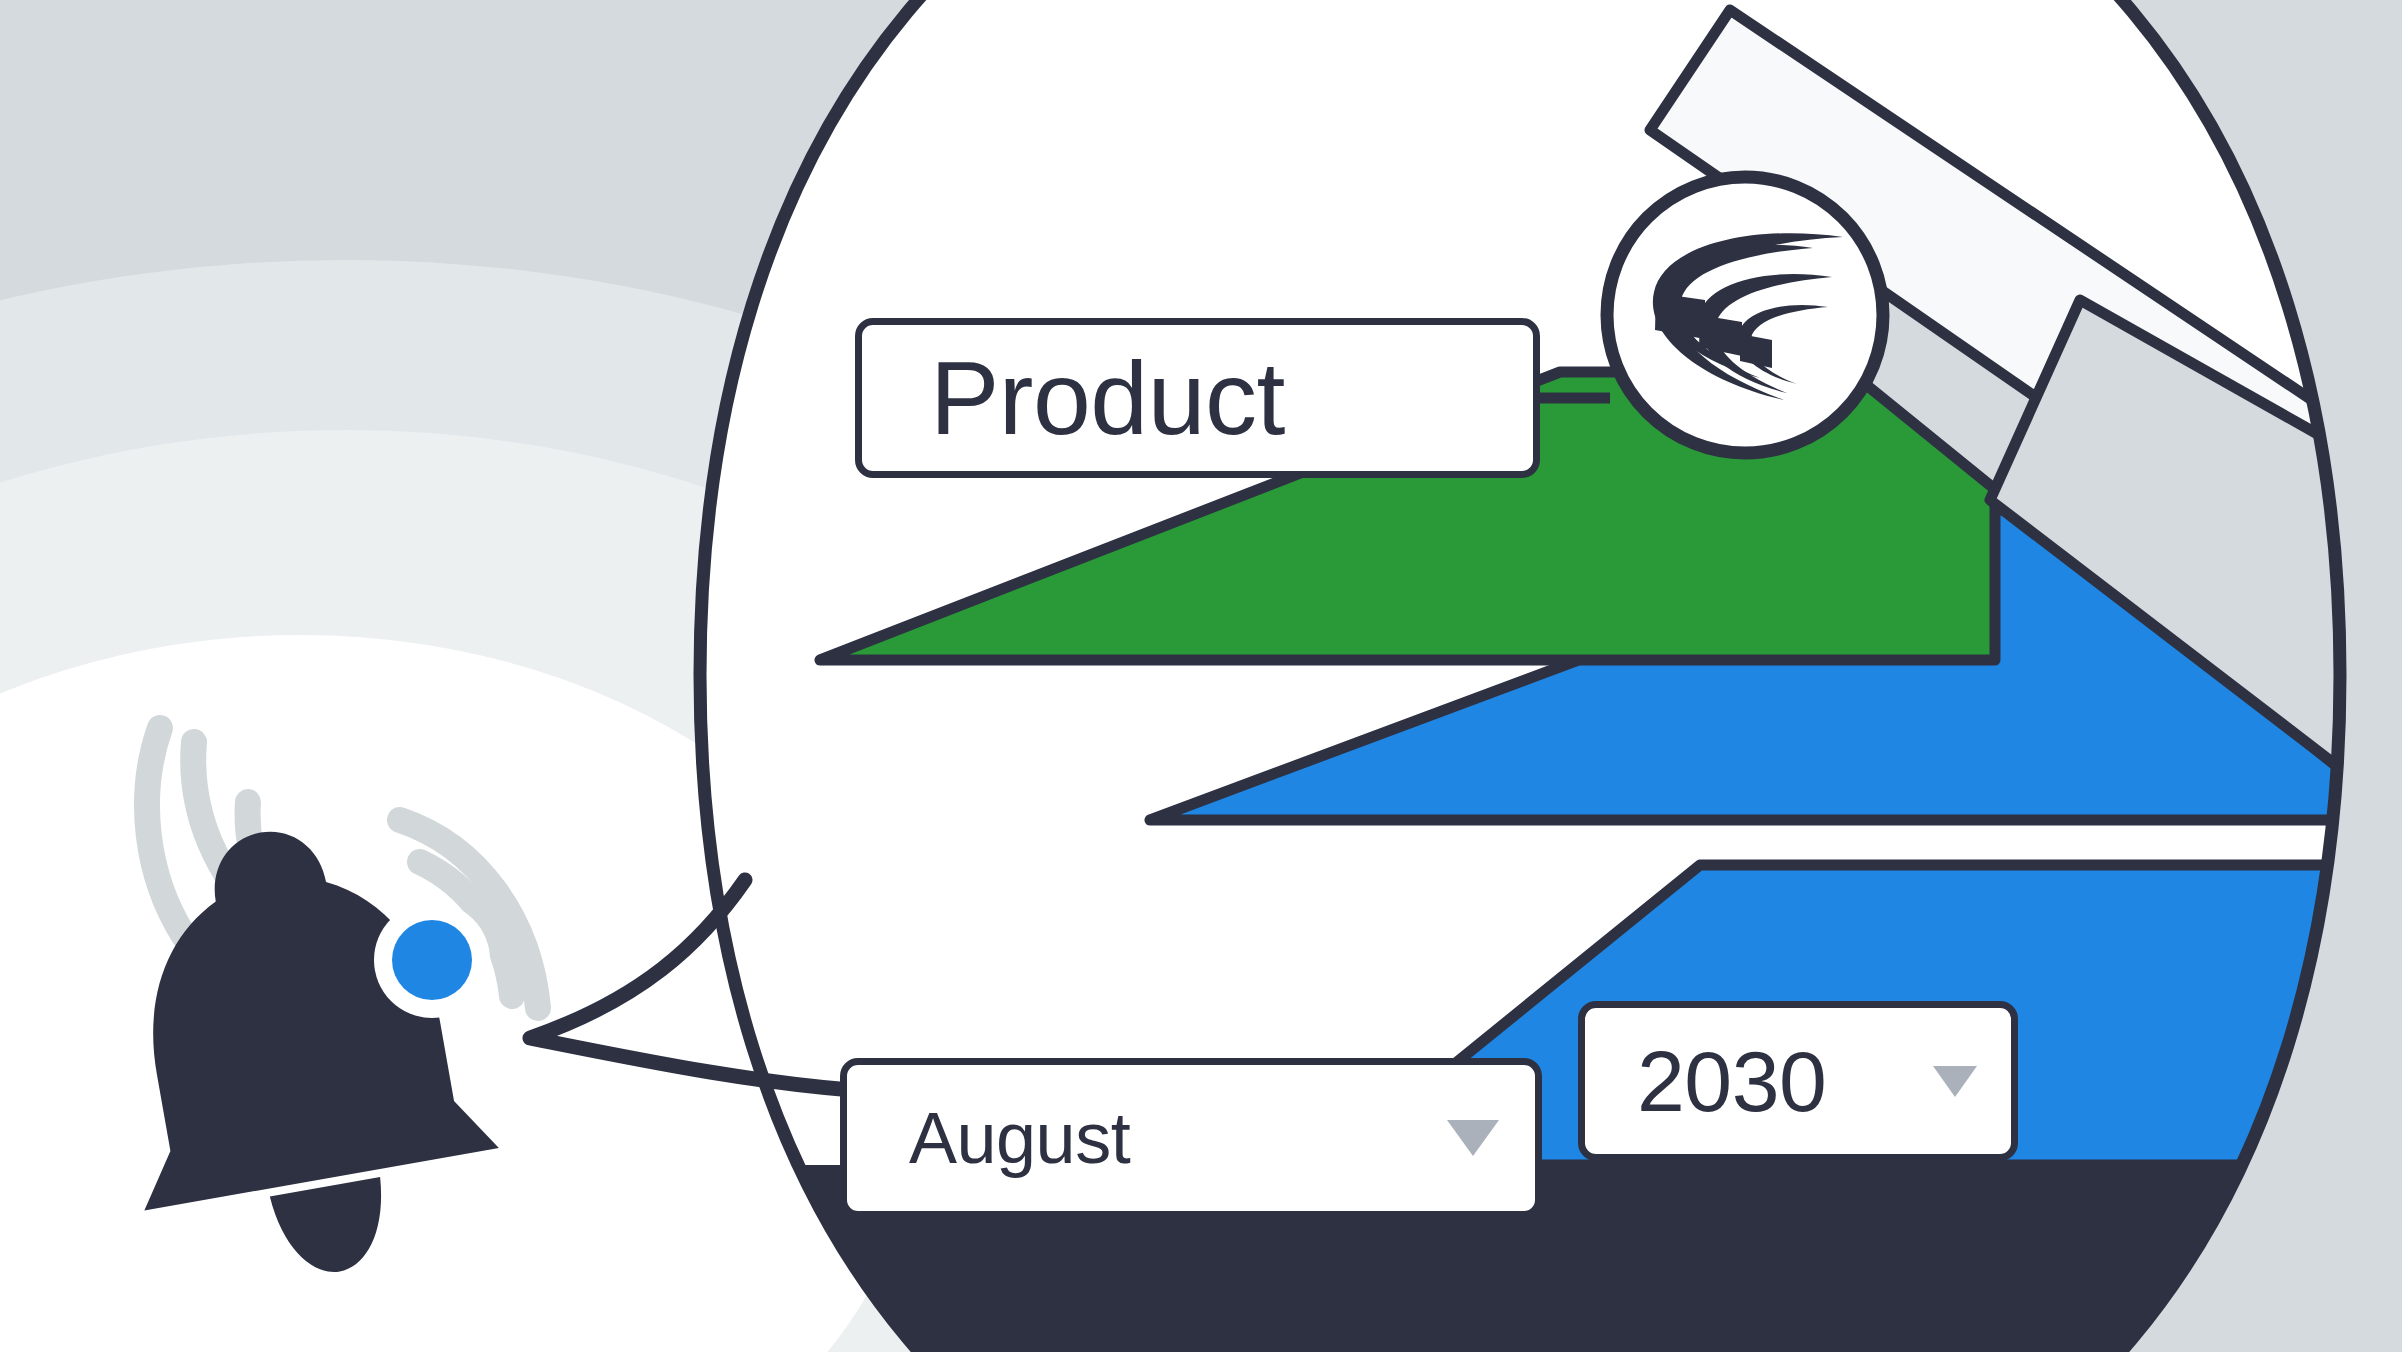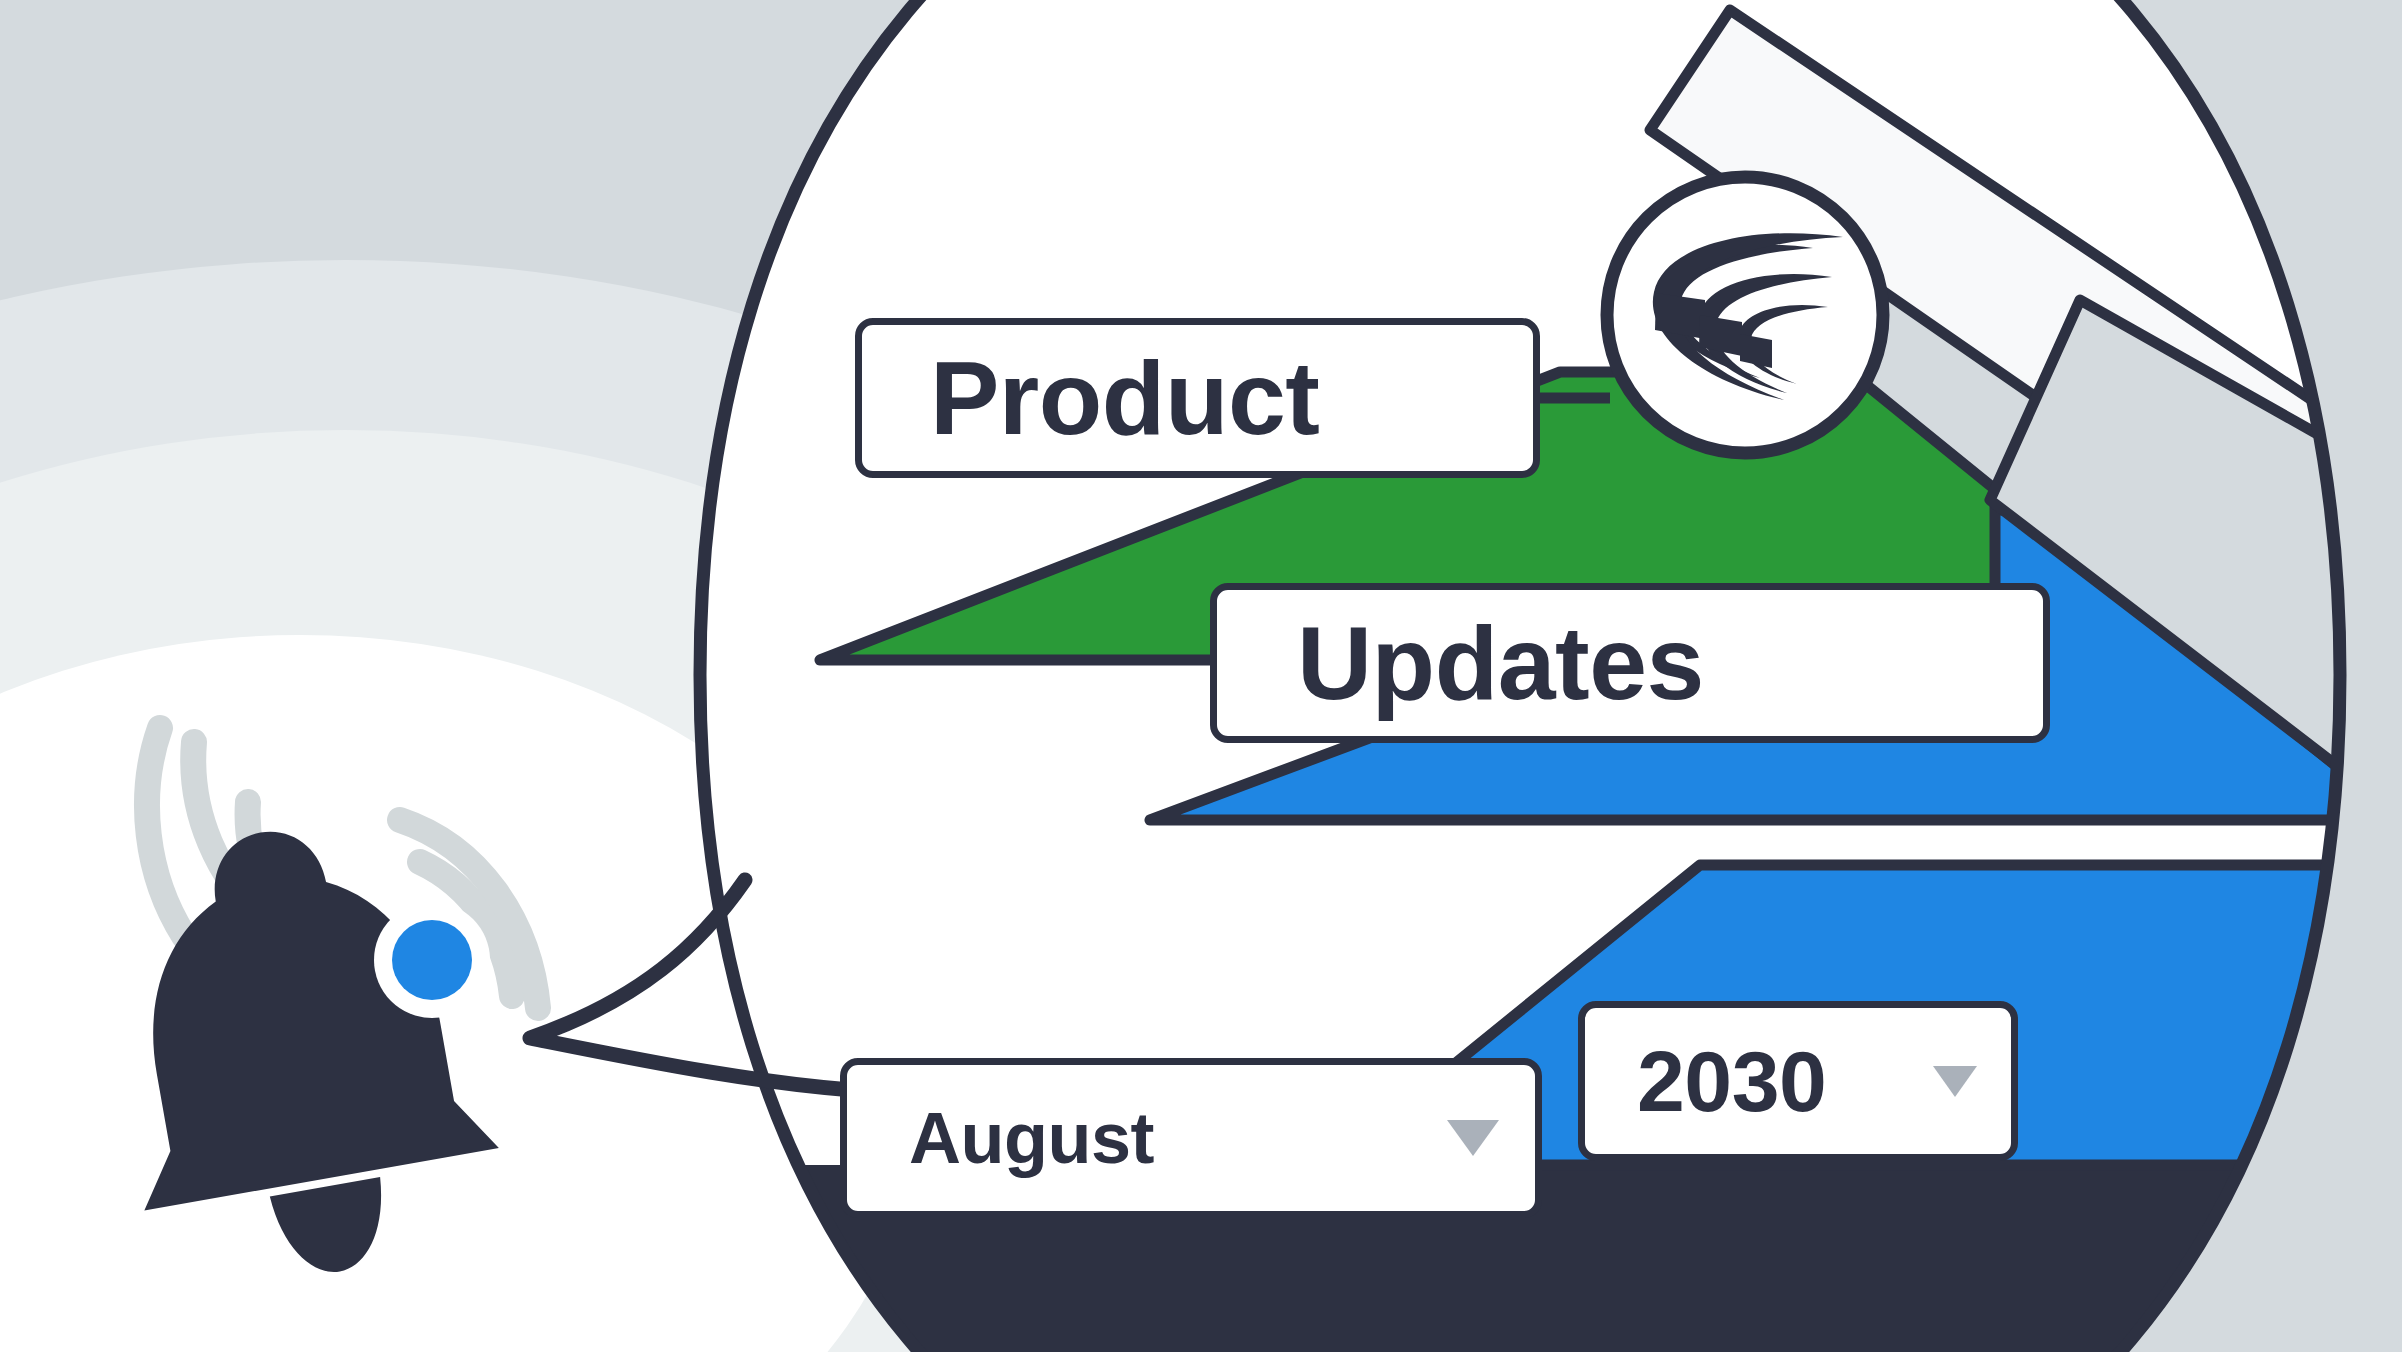--- a/index.html
+++ b/index.html
@@ -27,21 +27,21 @@
   
   .card {
     position: absolute;
     background: #ffffff;
     border: 7px solid #2d3142;
     border-radius: 18px;
     box-sizing: border-box;
     display: flex;
     align-items: center;
     color: #2d3142;
-    font-weight: 700;
+    font-weight: 400;
     letter-spacing: -0.5px;
   }
   #card-product {
     left: 855px;
     top: 318px;
     width: 685px;
     height: 160px;
     padding-left: 68px;
     font-size: 104px;
     z-index: 30;
@@ -219,23 +219,20 @@
 
       <circle cx="432" cy="960" r="58" fill="#ffffff"></circle>
       <circle cx="432" cy="960" r="40" fill="#1f86e3"></circle>
     </g>
   </svg>
 
   <div class="card" id="card-product">
     <span class="lbl">Product</span>
   </div>
 
-  <div class="card" id="card-updates">
-    <span class="lbl">Updates</span>
-  </div>
 
   <div class="card" id="select-month">
     <span class="lbl">August</span>
     <span class="caret"></span>
   </div>
 
   <div class="card" id="select-year">
     <span class="lbl">2030</span>
     <span class="caret"></span>
   </div>

